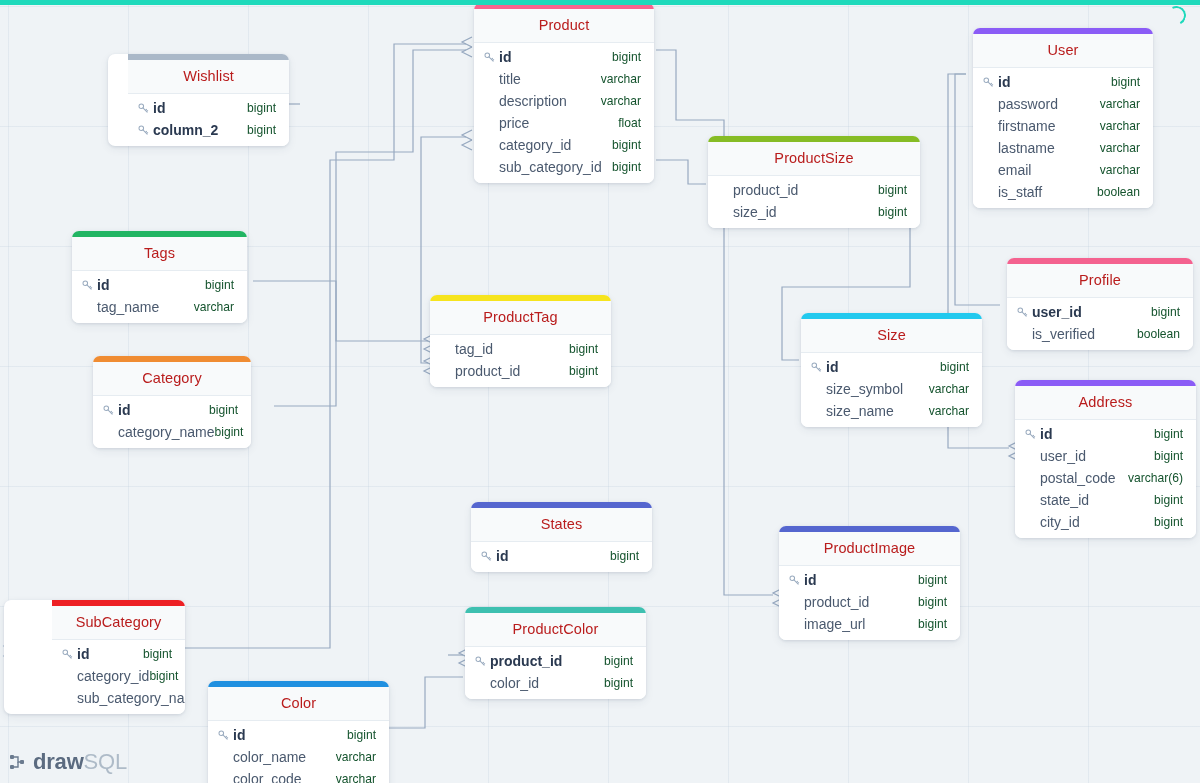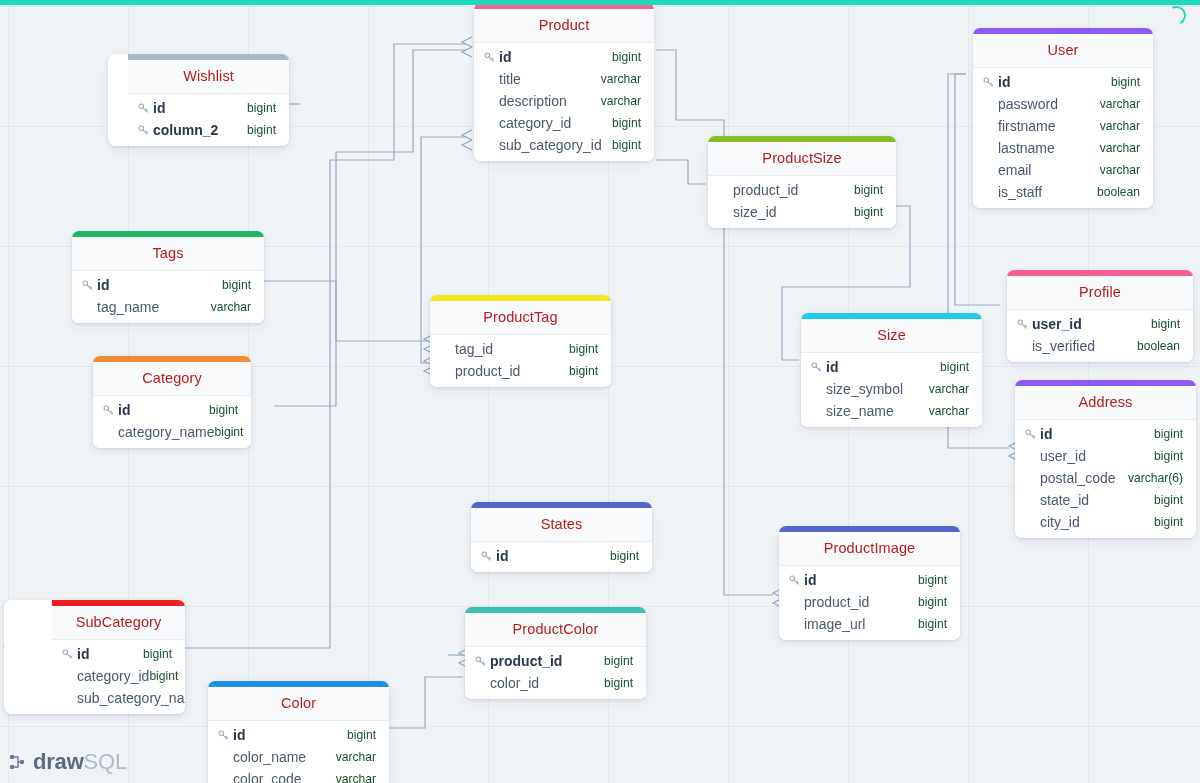--- a/index.html
+++ b/index.html
@@ -197,20 +197,25 @@
             <div class="col-name">title</div>
             <div class="col-type">varchar</div>
           </div>
           <div class="col-row">
             <div class="key-slot"></div>
             <div class="col-name">description</div>
             <div class="col-type">varchar</div>
           </div>
           <div class="col-row">
             <div class="key-slot"></div>
+            <div class="col-name">price</div>
+            <div class="col-type">float</div>
+          </div>
+          <div class="col-row">
+            <div class="key-slot"></div>
             <div class="col-name">category_id</div>
             <div class="col-type">bigint</div>
           </div>
           <div class="col-row">
             <div class="key-slot"></div>
             <div class="col-name">sub_category_id</div>
             <div class="col-type">bigint</div>
           </div>
         </div>
       </div>
@@ -274,21 +279,21 @@
             <div class="col-name">email</div>
             <div class="col-type">varchar</div>
           </div>
           <div class="col-row">
             <div class="key-slot"></div>
             <div class="col-name">is_staff</div>
             <div class="col-type">boolean</div>
           </div>
         </div>
       </div>
-      <div class="table-card" style="left: 72px; top: 231px; width: 192px;">
+      <div class="table-card" style="left: 72px; top: 231px; width: 175px;">
         <div class="accent" style="background: rgb(34, 181, 99);"></div>
         <div class="table-title">Tags</div>
         <div class="cols">
           <div class="col-row">
             <div class="key-slot">
               <svg width="11" height="11" viewBox="0 0 12 12">
                 <circle cx="3.6" cy="3.6" r="2.5" fill="none" stroke="#9aabbf" stroke-width="1.1"></circle>
                 <path d="M5.4,5.4 L10,10 M8.1,8.1 L9.3,6.9 M9.4,9.4 L10.6,8.2" stroke="#9aabbf" stroke-width="1.1" fill="none" stroke-linecap="round"></path>
               </svg>
             </div>
@@ -358,21 +363,21 @@
             <div class="col-name">tag_id</div>
             <div class="col-type">bigint</div>
           </div>
           <div class="col-row">
             <div class="key-slot"></div>
             <div class="col-name">product_id</div>
             <div class="col-type">bigint</div>
           </div>
         </div>
       </div>
-      <div class="table-card" style="left: 708px; top: 136px; width: 188px;">
+      <div class="table-card" style="left: 708px; top: 136px; width: 212px;">
         <div class="accent" style="background: rgb(134, 188, 37);"></div>
         <div class="table-title">ProductSize</div>
         <div class="cols">
           <div class="col-row">
             <div class="key-slot"></div>
             <div class="col-name">product_id</div>
             <div class="col-type">bigint</div>
           </div>
           <div class="col-row">
             <div class="key-slot"></div>
@@ -400,21 +405,21 @@
             <div class="col-name">size_symbol</div>
             <div class="col-type">varchar</div>
           </div>
           <div class="col-row">
             <div class="key-slot"></div>
             <div class="col-name">size_name</div>
             <div class="col-type">varchar</div>
           </div>
         </div>
       </div>
-      <div class="table-card" style="left: 1007px; top: 258px; width: 186px; margin-top: 12px;">
+      <div class="table-card" style="left: 1007px; top: 258px; width: 186px;">
         <div class="accent" style="background: rgb(244, 98, 143);"></div>
         <div class="table-title">Profile</div>
         <div class="cols">
           <div class="col-row">
             <div class="key-slot">
               <svg width="11" height="11" viewBox="0 0 12 12">
                 <circle cx="3.6" cy="3.6" r="2.5" fill="none" stroke="#9aabbf" stroke-width="1.1"></circle>
                 <path d="M5.4,5.4 L10,10 M8.1,8.1 L9.3,6.9 M9.4,9.4 L10.6,8.2" stroke="#9aabbf" stroke-width="1.1" fill="none" stroke-linecap="round"></path>
               </svg>
             </div>

